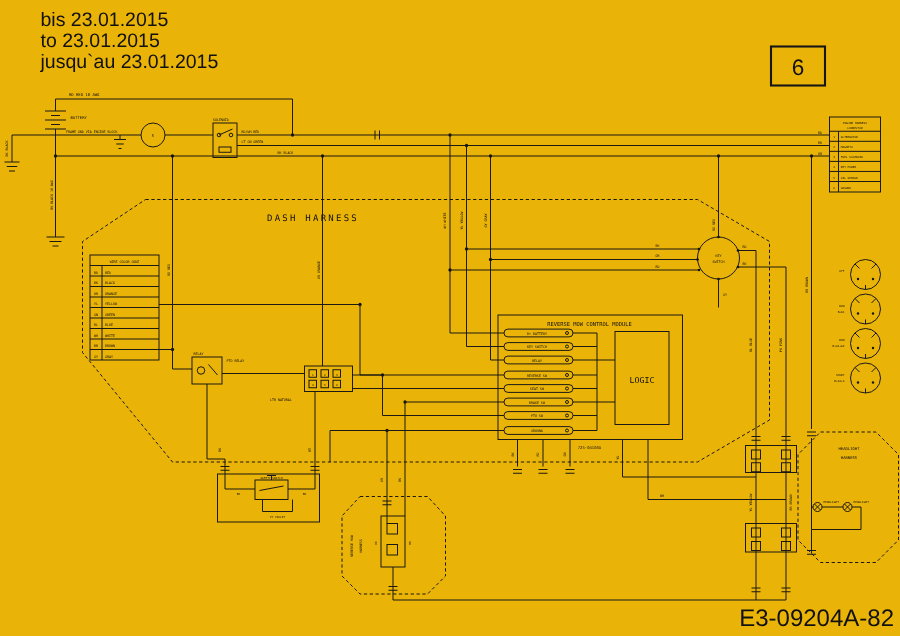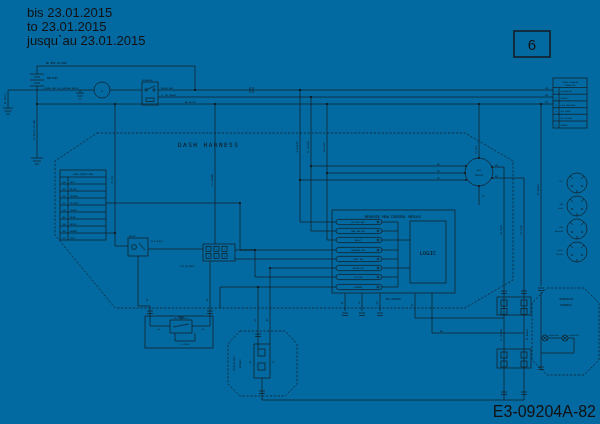--- a/index.html
+++ b/index.html
@@ -1,16 +1,16 @@
 <!DOCTYPE html>
 <html><head>
 <meta charset="utf-8">
 <style>
   html,body{margin:0;padding:0;background:#ffffff;}
-  #stage{position:relative;width:600px;height:424px;background:#0369a1;overflow:hidden;}
+  #stage{position:relative;width:600px;height:424px;background:#eab308;overflow:hidden;}
   svg{position:absolute;left:0;top:0;}
   svg line,svg path,svg rect,svg circle,svg polygon,svg polyline{stroke:#161616;stroke-width:.65;fill:none;}
   svg text{stroke:none;fill:#111;}
   .dsh{stroke-dasharray:2.2 1.7;}
   .dot{fill:#161616;stroke:none;}
   .t-date{font:13px "Liberation Sans", sans-serif;}
   .t-code{font:16px "Liberation Sans", sans-serif;}
   .t-page{font:15px "Liberation Sans", sans-serif;}
   .t-big{font:6px "DejaVu Sans Mono", monospace;letter-spacing:1.5px;}
   .t-med{font:3.6px "DejaVu Sans Mono", monospace;}

